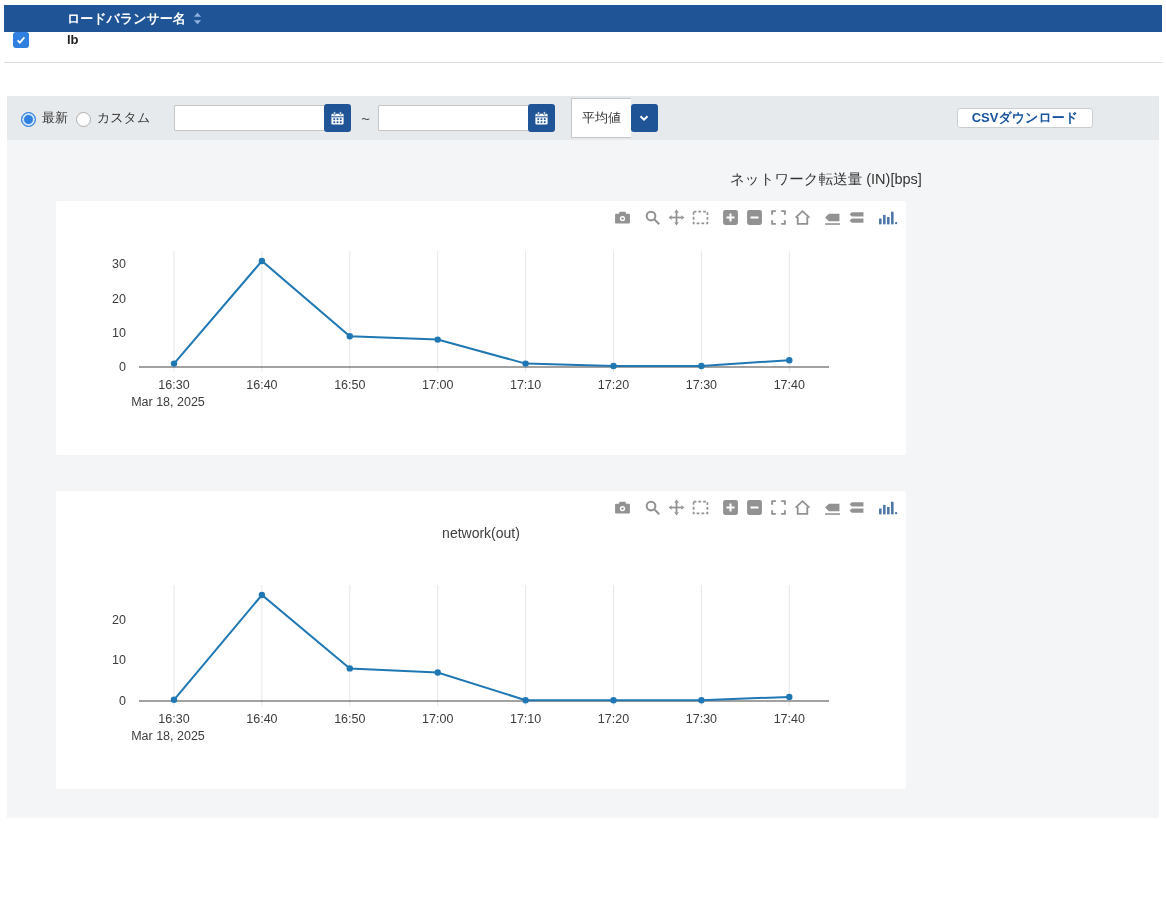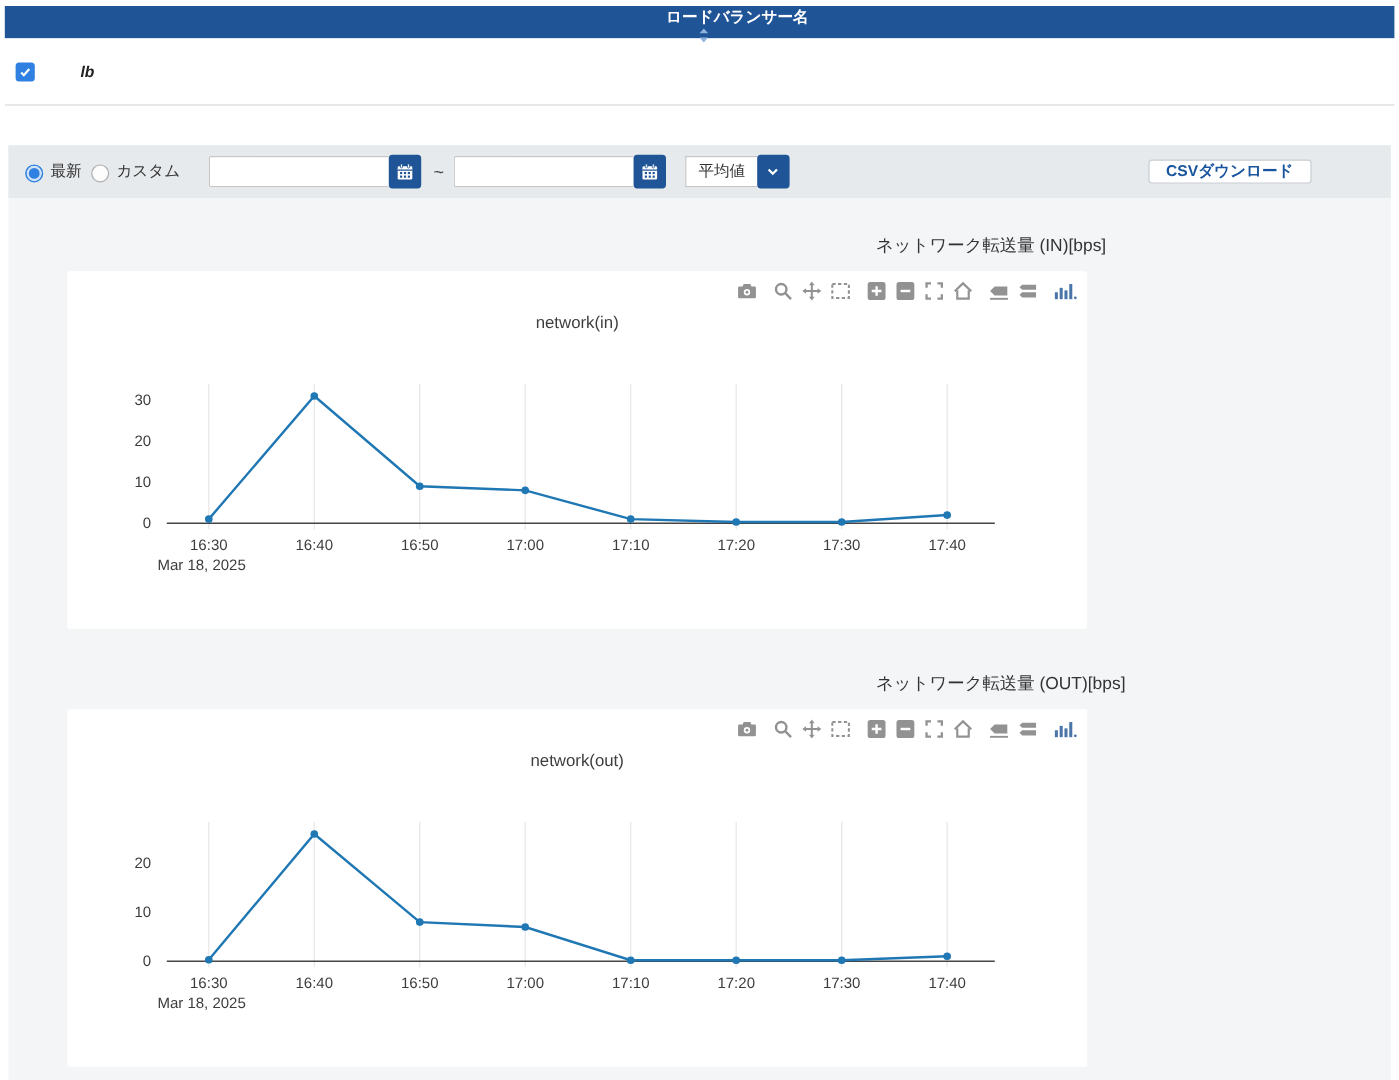--- a/index.html
+++ b/index.html
@@ -5,44 +5,44 @@
   * { box-sizing: border-box; }
   body {
     margin: 0;
     padding: 5px 4px 12px 4px;
     width: 1166px;
     background: #ffffff;
     font-family: "Liberation Sans", sans-serif;
     color: #333;
   }
   
-  .lb-header { background:#1f5496; height:27px; display:flex; align-items:center;flex-direction:column; }
+  .lb-header { background:#1f5496; height:27px; display:flex; align-items:center; }
   .lb-header-label { margin-left:63px; color:#fff; font-weight:bold; font-size:13px; }
   .sort-icon { margin-left:7px; display:flex; align-items:center; cursor:pointer; }
-  .lb-row { height:56px; display:flex; align-items:center; border-bottom:1px solid #d9d9d9; background:#fff;font-style:italic; }
+  .lb-row { height:31px; display:flex; border-bottom:1px solid #d9d9d9; background:#fff; }
   .checkbox { width:16px; height:16px; background:#2f80e0; border-radius:3px; margin-left:9px;
               display:flex; align-items:center; justify-content:center; cursor:pointer; }
   .row-name { margin-left:38px; font-weight:bold; font-size:13px; color:#222; }
 
   
   .panel { margin:33px 3px 0 3px; background:#f3f5f6; padding-bottom:29px; }
   .toolbar { height:44px; background:#e7eaec; display:flex; align-items:center; padding:0 14px; }
   .radio-group { display:flex; align-items:flex-end; margin-right:8px; cursor:pointer; }
   .radio { width:15px; height:15px; border-radius:50%; margin-right:6px; }
   .radio.on  { background:#2f80e0; border:1px solid #2f80e0; box-shadow: inset 0 0 0 2px #cfe2f7; }
   .radio.off { background:#fdfdfd; border:1px solid #aeaeae; }
   .radio-label { font-size:13px; color:#333; }
   .date-group { display:flex; align-items:center; margin-left:16px; }
   .date-input { width:150px; height:26px; border:1px solid #c6c6c6; border-right:none; background:#fff;
                 border-radius:2px 0 0 2px; padding:0 6px; font-size:13px; }
   .nav-btn { width:27px; height:28px; background:#1f5496; border:none; border-radius:3px;
              display:flex; align-items:center; justify-content:center; cursor:pointer; padding:0; }
   .tilde { font-size:15px; color:#444; margin:0 8px 0 10px; }
   .select-group { display:flex; align-items:center; margin-left:16px; }
-  .select-box { height:26px; border:1px solid #c6c6c6; border-right:none; background:#fff;
+  .select-box { height:40px; border:1px solid #c6c6c6; border-right:none; background:#fff;
                 display:flex; align-items:center; padding:0 10px; font-size:13px; color:#333; }
   .right-group { margin-left:auto; margin-right:52px; display:flex; gap:10px; }
   .btn { background:#fff; border:1px solid #c9ced3; border-radius:3px; height:20px; padding:0 14px;
          color:#18549e; font-weight:bold; font-size:13px; cursor:pointer;
          font-family:"Liberation Sans", sans-serif; }
 
   
   .chart-section { margin-top:30px; }
   .chart-section + .chart-section { margin-top:36px; }
   .section-title { margin-left:723px; margin-bottom:12px; font-size:14.5px; color:#333; }
@@ -235,21 +235,20 @@
             <svg viewBox="0 0 19 16" fill="#36679f">
                   <rect x="1" y="9" width="2.4" height="5.5"></rect>
                   <rect x="4.8" y="5.5" width="2.4" height="9"></rect>
                   <rect x="8.6" y="7.5" width="2.4" height="7"></rect>
                   <rect x="12.4" y="2.5" width="2.4" height="12"></rect>
                   <circle cx="17.2" cy="13.4" r="1.1"></circle>
                 </svg>
           </span>
         </span>
       </div>
-      <div class="chart-title">network(in)</div>
       <svg class="plot" width="850" height="200" viewBox="0 0 850 200" font-family="&quot;Liberation Sans&quot;, sans-serif">
             <line x1="118" y1="40" x2="118" y2="161" stroke="#e7e7e7" stroke-width="1"></line>
             <line x1="205.9" y1="40" x2="205.9" y2="161" stroke="#e7e7e7" stroke-width="1"></line>
             <line x1="293.8" y1="40" x2="293.8" y2="161" stroke="#e7e7e7" stroke-width="1"></line>
             <line x1="381.70000000000005" y1="40" x2="381.70000000000005" y2="161" stroke="#e7e7e7" stroke-width="1"></line>
             <line x1="469.6" y1="40" x2="469.6" y2="161" stroke="#e7e7e7" stroke-width="1"></line>
             <line x1="557.5" y1="40" x2="557.5" y2="161" stroke="#e7e7e7" stroke-width="1"></line>
             <line x1="645.4000000000001" y1="40" x2="645.4000000000001" y2="161" stroke="#e7e7e7" stroke-width="1"></line>
             <line x1="733.3000000000001" y1="40" x2="733.3000000000001" y2="161" stroke="#e7e7e7" stroke-width="1"></line>
             <text x="70" y="160.0" text-anchor="end" fill="#3c3c3c" font-size="12.5">0</text>
@@ -273,21 +272,20 @@
             <text x="469.6" y="178" text-anchor="middle" fill="#3c3c3c" font-size="12.5">17:10</text>
             <text x="557.5" y="178" text-anchor="middle" fill="#3c3c3c" font-size="12.5">17:20</text>
             <text x="645.4" y="178" text-anchor="middle" fill="#3c3c3c" font-size="12.5">17:30</text>
             <text x="733.3" y="178" text-anchor="middle" fill="#3c3c3c" font-size="12.5">17:40</text>
             <text x="112" y="195" text-anchor="middle" fill="#3c3c3c" font-size="12.5">Mar 18, 2025</text>
           </svg>
     </div>
   </div>
 
   <div class="chart-section">
-    <div class="section-title">ネットワーク転送量 (OUT)[bps]</div>
     <div class="chart-card">
       <div class="modebar">
         <span class="mb-group">
           <span class="mb-icon">
             <svg viewBox="0 0 16 16">
                   <path fill="#878787" d="M5.4 2.5h5.2l.9 2H14a1 1 0 0 1 1 1v7.2a1 1 0 0 1-1 1H2a1 1 0 0 1-1-1V5.5a1 1 0 0 1 1-1h2.5z"></path>
                   <circle cx="8" cy="9" r="2.5" fill="#fff"></circle>
                   <circle cx="8" cy="9" r="1.1" fill="#878787"></circle>
                 </svg>
           </span>

